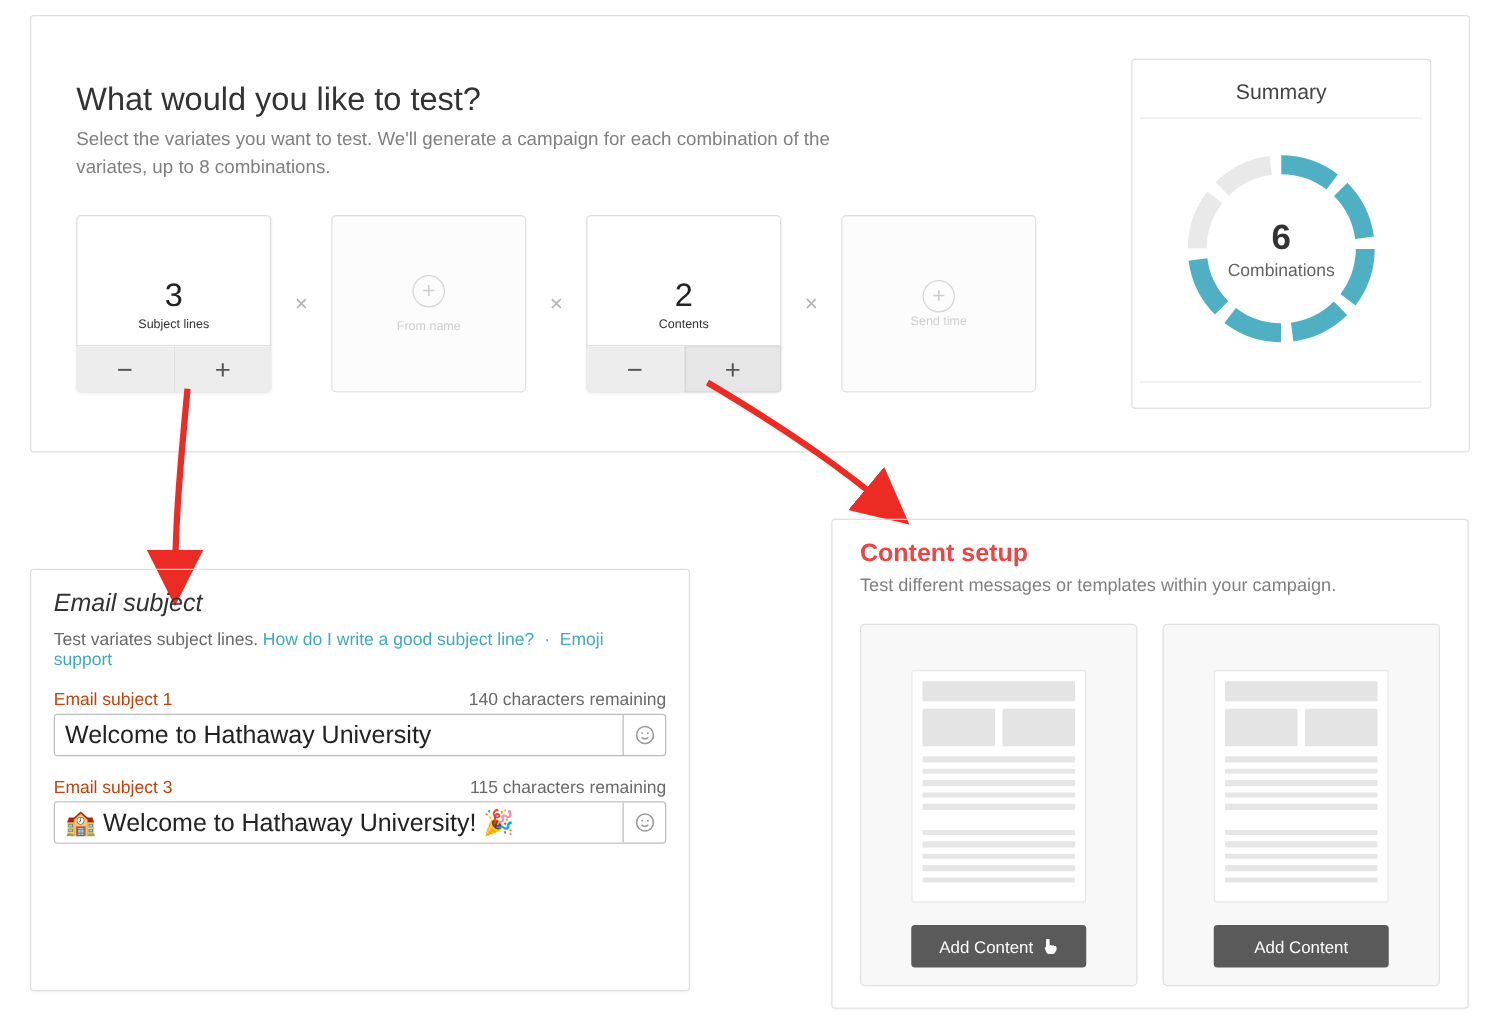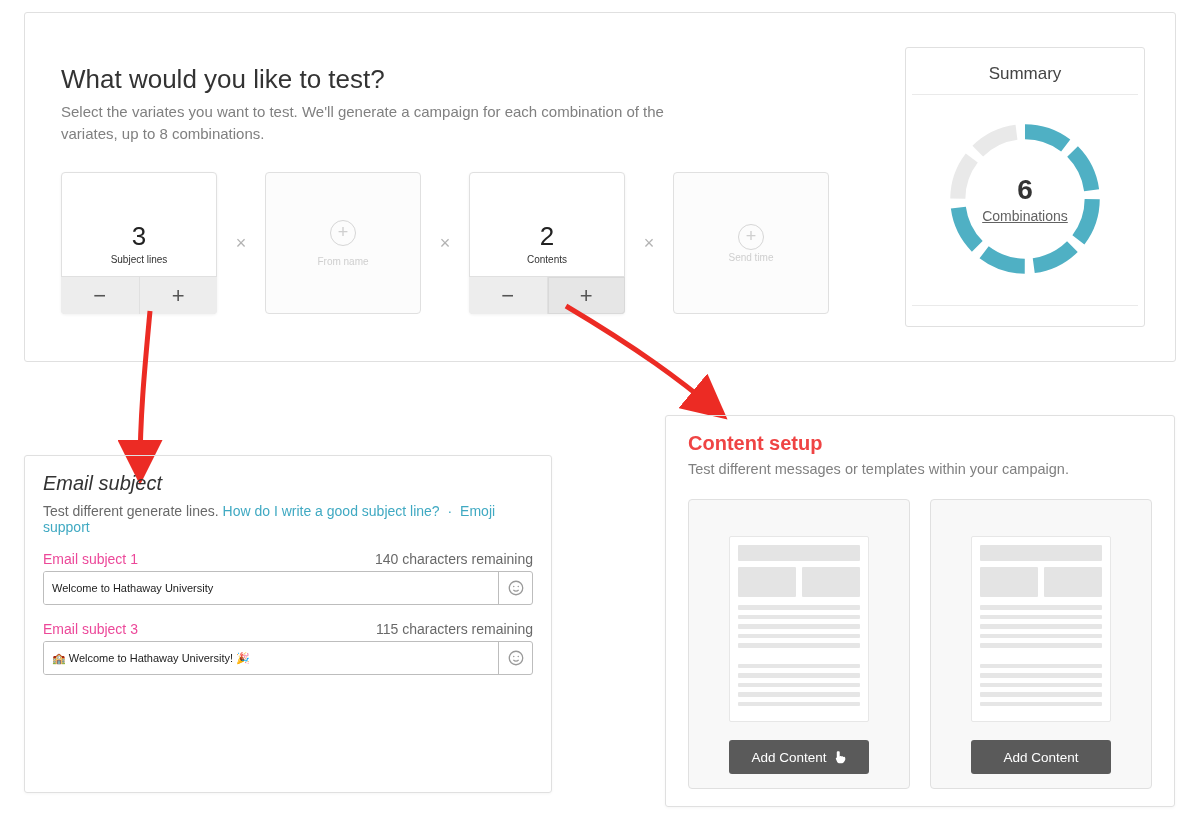--- a/index.html
+++ b/index.html
@@ -135,21 +135,21 @@
   }
   .summary-divider { width: 100%; height: 0; border-top: 1px solid var(--border-light2); }
   .ring-wrap {
     margin-top: 20px;
     width: 168px; height: 168px;
     position: relative;
     display: flex; align-items: center; justify-content: center;
   }
   .ring-center { position: absolute; display: flex; flex-direction: column; align-items: center; justify-content: center; }
   .ring-center .num { font-size: 28px; font-weight: 700; color: #333; }
-  .ring-center .word { font-size: 14px; color: #626262; margin-top: 2px; text-decoration: underline; }
+  .ring-center .word { font-size: 14px; color: #626262; margin-top: 2px; }
   .summary-bottom-line {
     width: 100%; height: 0; border-top: 1px solid var(--border-light2);
     margin-top: 22px;
   }
 
   
   .subject-panel {
     position: absolute;
     left: 24px; top: 455px;
     width: 528px; height: 338px;
@@ -168,31 +168,31 @@
   .subject-desc a { color: var(--teal); text-decoration: none; }
   .subject-separator { color: var(--teal); margin: 0 4px; }
 
   .subject-group { margin-top: 16px; }
   .subject-group-head {
     display: flex; justify-content: space-between;
     color: var(--text-muted2);
     font-size: 14px;
     margin-bottom: 4px;
   }
-  .subject-group-head .left-label { color: #ec4899; }
+  .subject-group-head .left-label { color: #c2410c; }
   .input-wrap {
     position: relative;
     display: flex; align-items: stretch;
     border: 1px solid var(--input-border); border-radius: 3px;
     height: 34px;
     overflow: hidden;
   }
   .input-wrap input {
     flex: 1; border: none; outline: none;
-    padding: 0 8px; font-size: 11px;
+    padding: 0 8px; font-size: 20px;
     font-family: inherit; color: #222;
   }
   .emoji-button {
     width: 34px;
     display: flex; align-items: center; justify-content: center;
     border-left: 1px solid var(--input-border);
     color: #8e8e8e;
     cursor: pointer;
   }
   .emoji-button svg { width: 18px; height: 18px; }
@@ -345,21 +345,21 @@
       <marker id="ah2" viewBox="0 0 12 12" refX="8" refY="6" markerWidth="9" markerHeight="9" orient="auto-start-reverse">
         <path d="M0,0 L12,6 L0,12 Z" fill="#ec2b24"></path>
       </marker>
     </defs>
     <path d="M6,6 C80,50 120,80 156,110" stroke="#ec2b24" stroke-width="5" fill="none" marker-end="url(#ah2)"></path>
   </svg>
 
   <div class="subject-panel">
     <div class="subject-title">Email subject</div>
     <div class="subject-desc">
-      <span>Test different generate lines. </span>
+      <span>Test variates subject lines. </span>
       <a href="#">How do I write a good subject line?</a>
       <span class="subject-separator">·</span>
       <a href="#">Emoji support</a>
     </div>
 
     <div class="subject-group">
       <div class="subject-group-head">
         <span class="left-label">Email subject 1</span>
         <span>140 characters remaining</span>
       </div>

